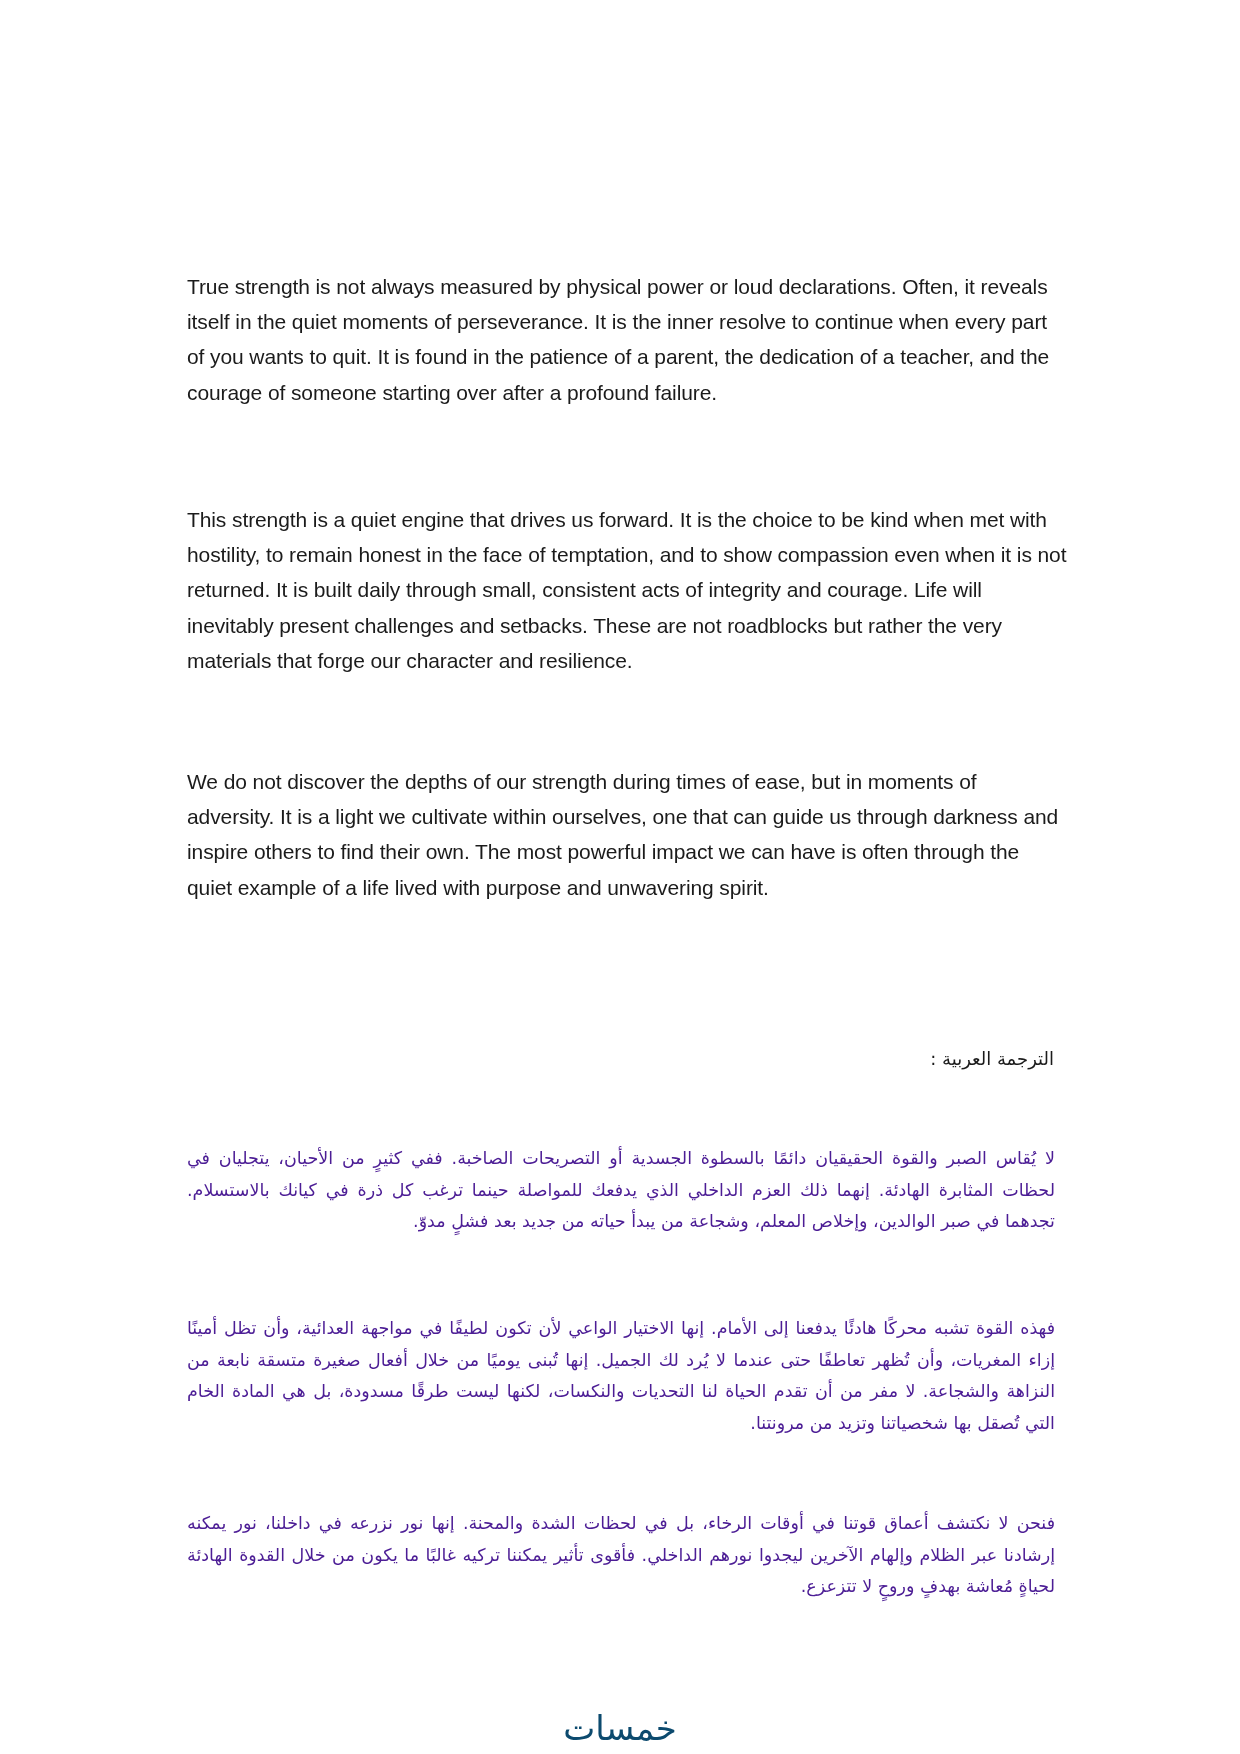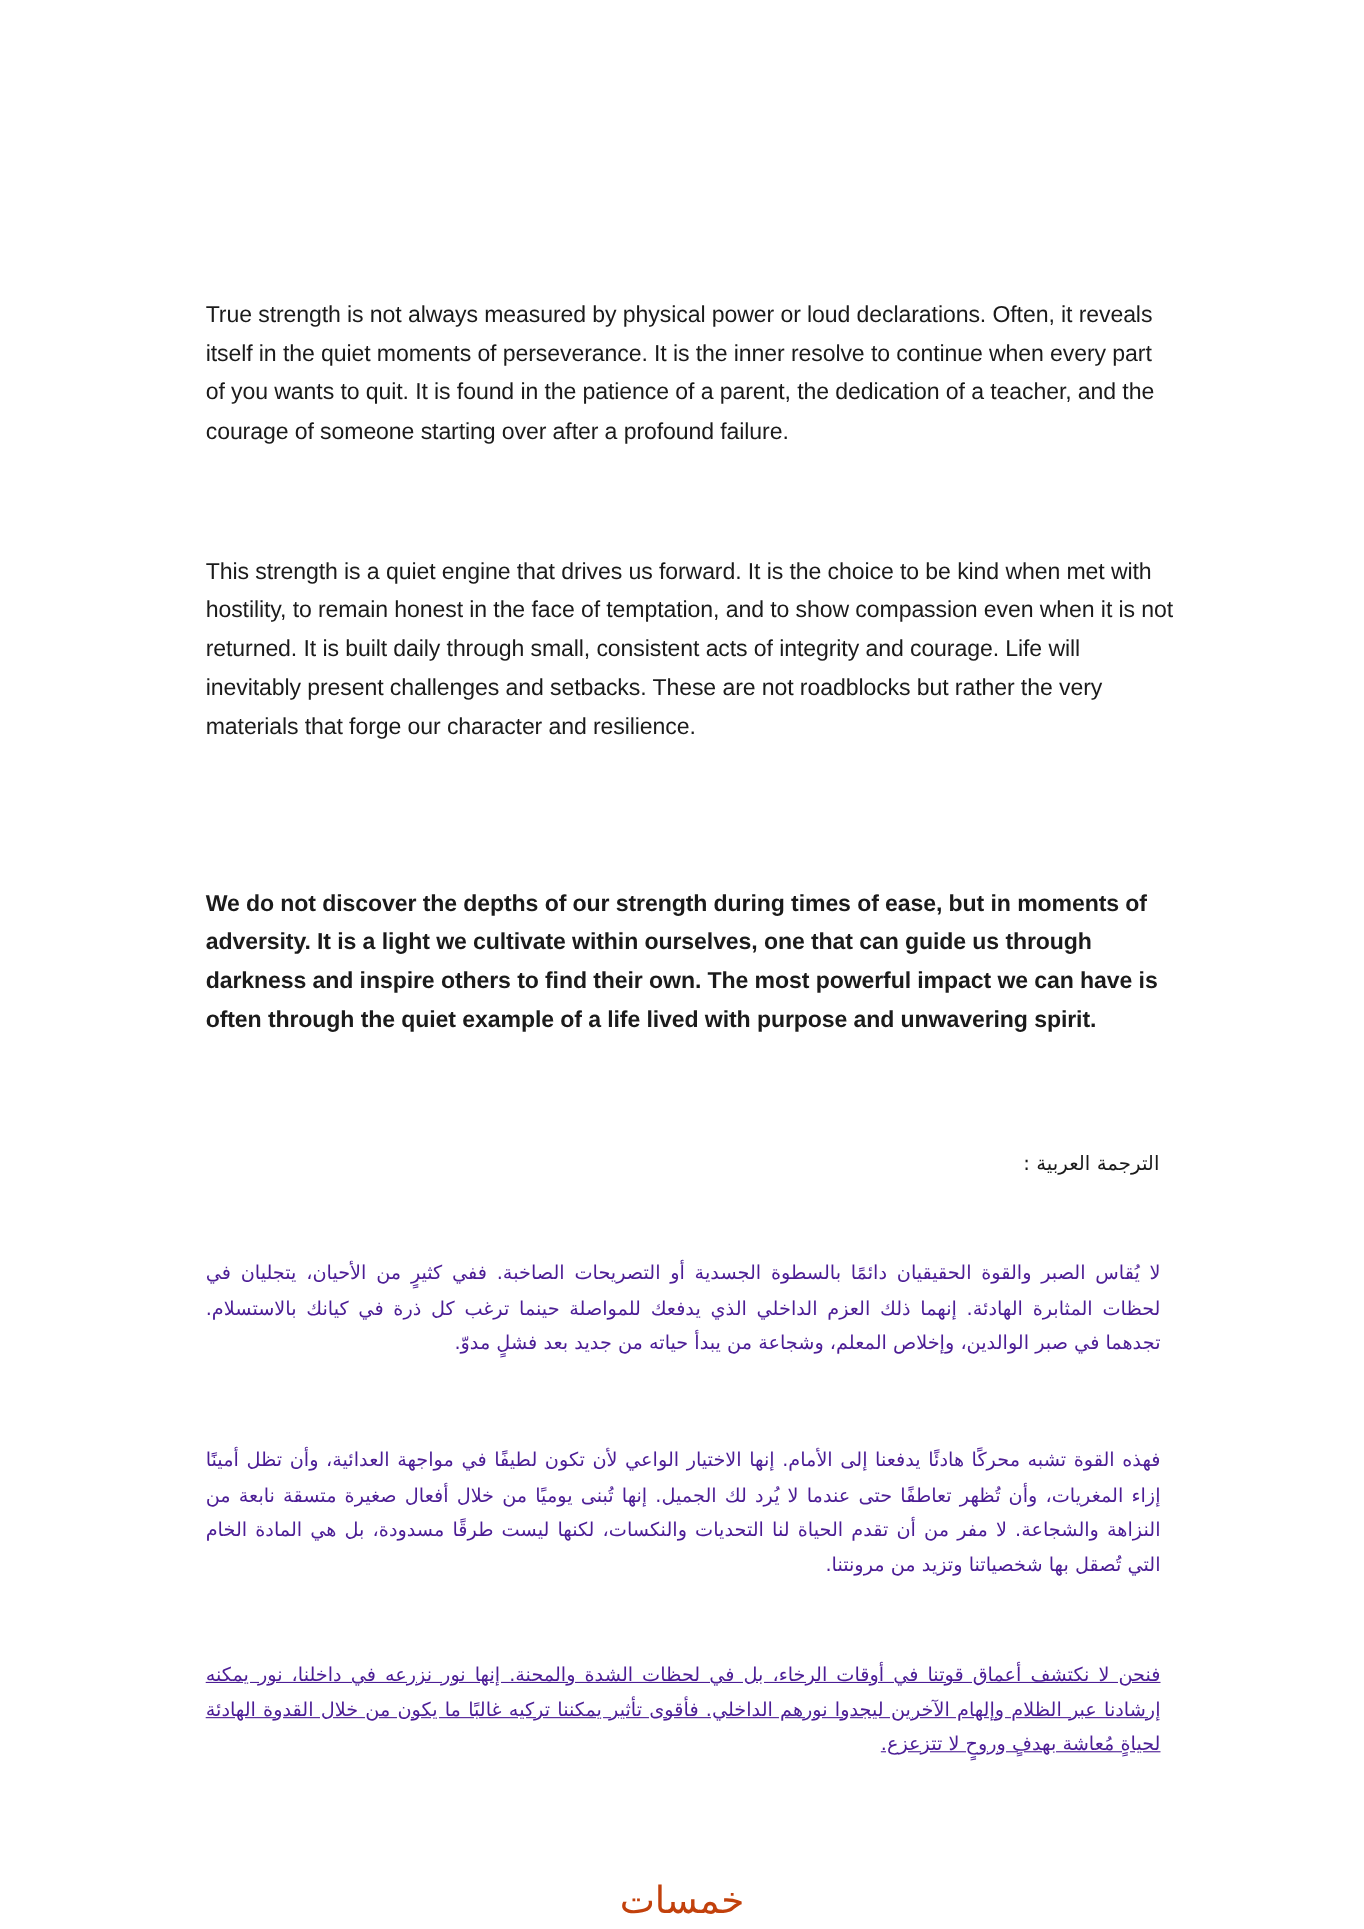--- a/index.html
+++ b/index.html
@@ -61,38 +61,38 @@
     .watermark {
       position: absolute;
       left: 0;
       width: 1240px;
       top: 1676px;
       text-align: center;
       direction: rtl;
       font-family: "DejaVu Sans", "Liberation Sans", sans-serif;
       font-size: 34px;
       line-height: 40px;
-      color: #c2410c;
+      color: #0c4a6e;
       letter-spacing: 1px;
     }
   </style>
 </head>
 <body>
 
 <div class="page">
 
   <p class="en-para" style="top: 237px;">True strength is not always measured by physical power or loud declarations. Often, it reveals itself in the quiet moments of perseverance. It is the inner resolve to continue when every part of you wants to quit. It is found in the patience of a parent, the dedication of a teacher, and the courage of someone starting over after a profound failure.</p>
 
   <p class="en-para" style="top: 470px;">This strength is a quiet engine that drives us forward. It is the choice to be kind when met with hostility, to remain honest in the face of temptation, and to show compassion even when it is not returned. It is built daily through small, consistent acts of integrity and courage. Life will inevitably present challenges and setbacks. These are not roadblocks but rather the very materials that forge our character and resilience.</p>
 
-  <p class="en-para" style="top: 772px; font-weight: bold;">We do not discover the depths of our strength during times of ease, but in moments of adversity. It is a light we cultivate within ourselves, one that can guide us through darkness and inspire others to find their own. The most powerful impact we can have is often through the quiet example of a life lived with purpose and unwavering spirit.</p>
+  <p class="en-para" style="top: 732px;">We do not discover the depths of our strength during times of ease, but in moments of adversity. It is a light we cultivate within ourselves, one that can guide us through darkness and inspire others to find their own. The most powerful impact we can have is often through the quiet example of a life lived with purpose and unwavering spirit.</p>
 
   <p class="ar-heading">الترجمة العربية :</p>
 
   <p class="ar-para" style="top: 1111px;">لا يُقاس الصبر والقوة الحقيقيان دائمًا بالسطوة الجسدية أو التصريحات الصاخبة. ففي كثيرٍ من الأحيان، يتجليان في لحظات المثابرة الهادئة. إنهما ذلك العزم الداخلي الذي يدفعك للمواصلة حينما ترغب كل ذرة في كيانك بالاستسلام. تجدهما في صبر الوالدين، وإخلاص المعلم، وشجاعة من يبدأ حياته من جديد بعد فشلٍ مدوّ.</p>
 
   <p class="ar-para" style="top: 1281px;">فهذه القوة تشبه محركًا هادئًا يدفعنا إلى الأمام. إنها الاختيار الواعي لأن تكون لطيفًا في مواجهة العدائية، وأن تظل أمينًا إزاء المغريات، وأن تُظهر تعاطفًا حتى عندما لا يُرد لك الجميل. إنها تُبنى يوميًا من خلال أفعال صغيرة متسقة نابعة من النزاهة والشجاعة. لا مفر من أن تقدم الحياة لنا التحديات والنكسات، لكنها ليست طرقًا مسدودة، بل هي المادة الخام التي تُصقل بها شخصياتنا وتزيد من مرونتنا.</p>
 
-  <p class="ar-para" style="top: 1476px; text-decoration: underline;">فنحن لا نكتشف أعماق قوتنا في أوقات الرخاء، بل في لحظات الشدة والمحنة. إنها نور نزرعه في داخلنا، نور يمكنه إرشادنا عبر الظلام وإلهام الآخرين ليجدوا نورهم الداخلي. فأقوى تأثير يمكننا تركيه غالبًا ما يكون من خلال القدوة الهادئة لحياةٍ مُعاشة بهدفٍ وروحٍ لا تتزعزع.</p>
+  <p class="ar-para" style="top: 1476px;">فنحن لا نكتشف أعماق قوتنا في أوقات الرخاء، بل في لحظات الشدة والمحنة. إنها نور نزرعه في داخلنا، نور يمكنه إرشادنا عبر الظلام وإلهام الآخرين ليجدوا نورهم الداخلي. فأقوى تأثير يمكننا تركيه غالبًا ما يكون من خلال القدوة الهادئة لحياةٍ مُعاشة بهدفٍ وروحٍ لا تتزعزع.</p>
 
   <div class="watermark">خمسات</div>
 
 </div>
 
 </body></html>

